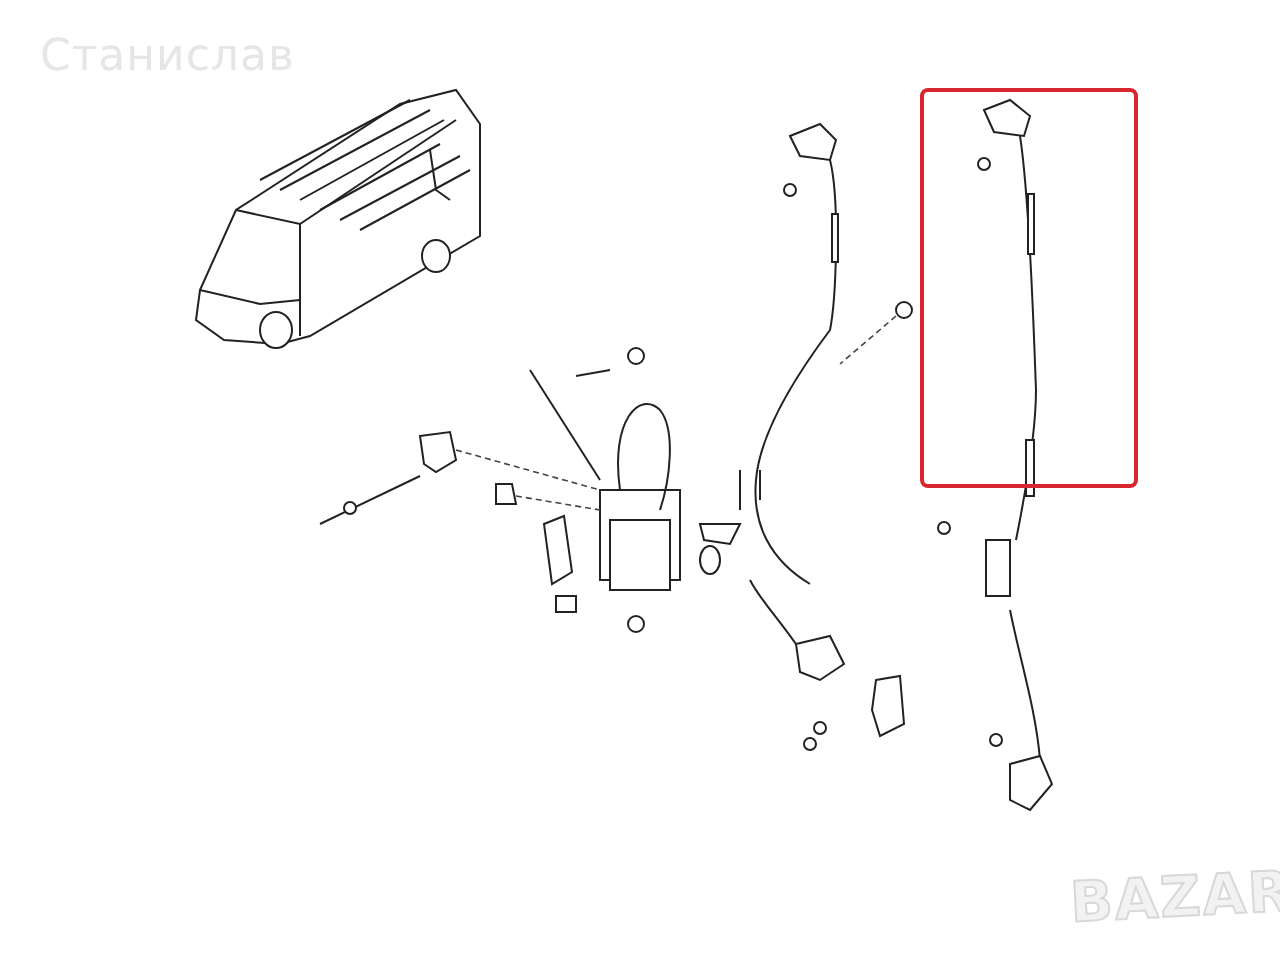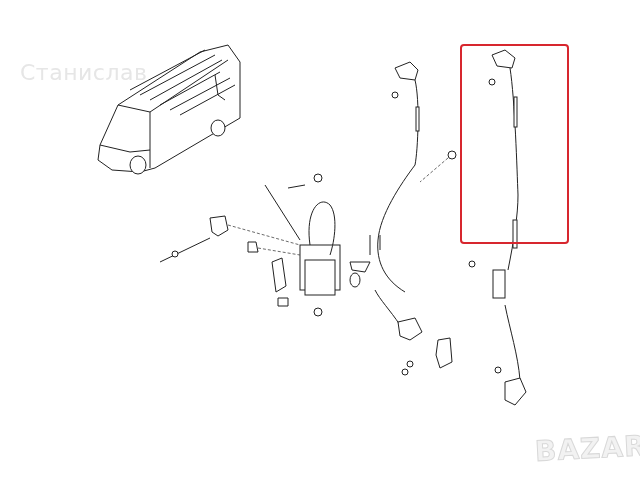--- a/index.html
+++ b/index.html
@@ -1,17 +1,17 @@
 <!DOCTYPE html>
 <html><head>
 <meta charset="utf-8">
 <style>
   html, body { margin:0; padding:0; background:#ffffff; }
   body { width:640px; height:480px; position:relative; overflow:hidden; font-family:"DejaVu Sans", sans-serif; }
-  .watermark { position:absolute; left:20px; top:16px; font-size:22px; color:#e6e6e6; letter-spacing:0.5px;margin-top:44px; }
+  .watermark { position:absolute; left:20px; top:16px; font-size:22px; color:#e6e6e6; letter-spacing:0.5px; }
   .logo { position:absolute; left:535px; top:432px; font-size:28px; font-weight:bold; color:#f2f2f2;
           -webkit-text-stroke:1px #d8d8d8; letter-spacing:1px; font-family:"DejaVu Sans", sans-serif; transform:rotate(-3deg); }
   .highlight { position:absolute; left:460px; top:44px; width:109px; height:200px; border:2px solid #d7262e; border-radius:4px; box-sizing:border-box; }
   svg.diagram { position:absolute; left:0; top:0; }
   .ln { stroke:#222; fill:none; stroke-width:1; }
   .dash { stroke:#444; fill:none; stroke-width:0.8; stroke-dasharray:3 2; }
   .part { stroke:#222; fill:#fff; stroke-width:1; }
 </style>
 </head>
 <body>

